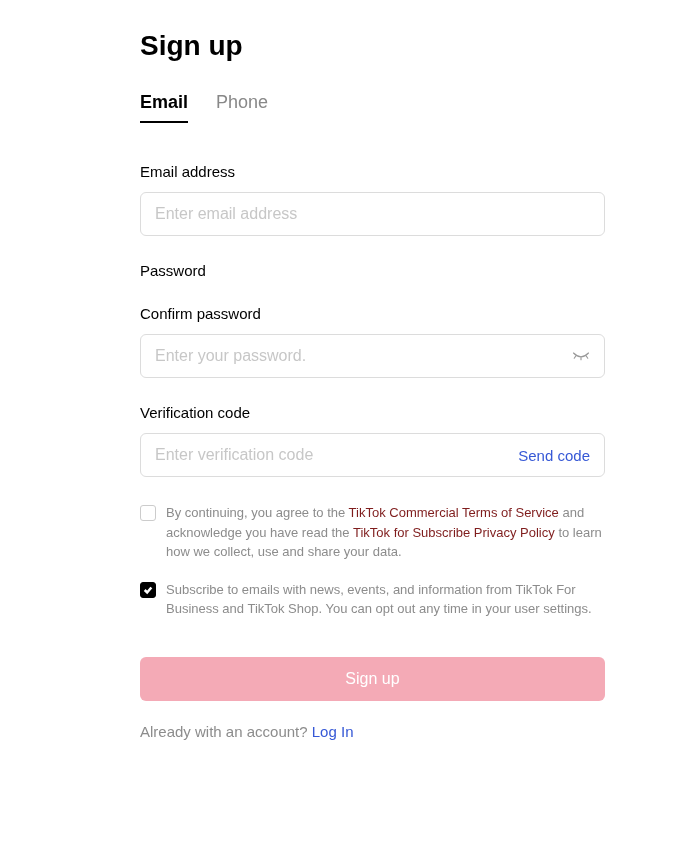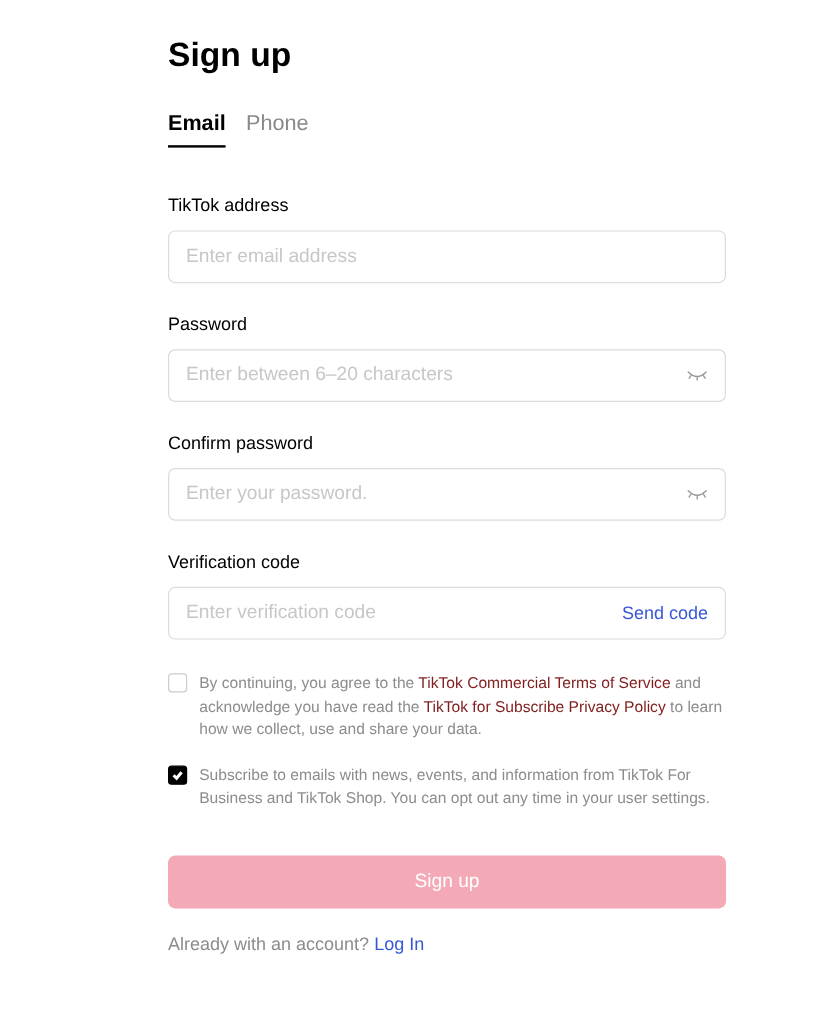--- a/index.html
+++ b/index.html
@@ -15,21 +15,21 @@
       padding: 30px 95px 0 140px;
     }
     .page-title {
       font-size: 28px;
       font-weight: 600;
       color: #000;
       margin-bottom: 30px;
     }
     .tabs {
       display: flex;
-      gap: 17px;
+      gap: 28px;
       margin-bottom: 40px;
     }
     .tab {
       font-size: 18px;
       color: #888;
       padding-bottom: 8px;
       cursor: pointer;
       border-bottom: 2px solid transparent;
     }
     .tab.active {
@@ -155,36 +155,28 @@
 
 
 <h1 class="page-title">Sign up</h1>
 
 <div class="tabs">
   <div class="tab active">Email</div>
   <div class="tab">Phone</div>
 </div>
 
 <div class="form-group">
-  <label class="form-label">TikTok address</label>
+  <label class="form-label">Email address</label>
   <div class="input-wrapper">
     <input type="text" class="text-input" placeholder="Enter email address" style="">
   </div>
 </div>
 
 <div class="form-group">
   <label class="form-label">Password</label>
-  <div class="input-wrapper">
-    <input type="password" class="text-input" placeholder="Enter between 6–20 characters" style="">
-    <span class="eye-icon">
-      <svg viewBox="0 0 24 12">
-          <path d="M2 2 Q12 12 22 2 M5 6 L3 9 M12 8 L12 11 M19 6 L21 9" stroke="#999" stroke-width="1.5" fill="none" stroke-linecap="round"></path>
-        </svg>
-    </span>
-  </div>
 </div>
 
 <div class="form-group">
   <label class="form-label">Confirm password</label>
   <div class="input-wrapper">
     <input type="password" class="text-input" placeholder="Enter your password." style="">
     <span class="eye-icon">
       <svg viewBox="0 0 24 12">
           <path d="M2 2 Q12 12 22 2 M5 6 L3 9 M12 8 L12 11 M19 6 L21 9" stroke="#999" stroke-width="1.5" fill="none" stroke-linecap="round"></path>
         </svg>

